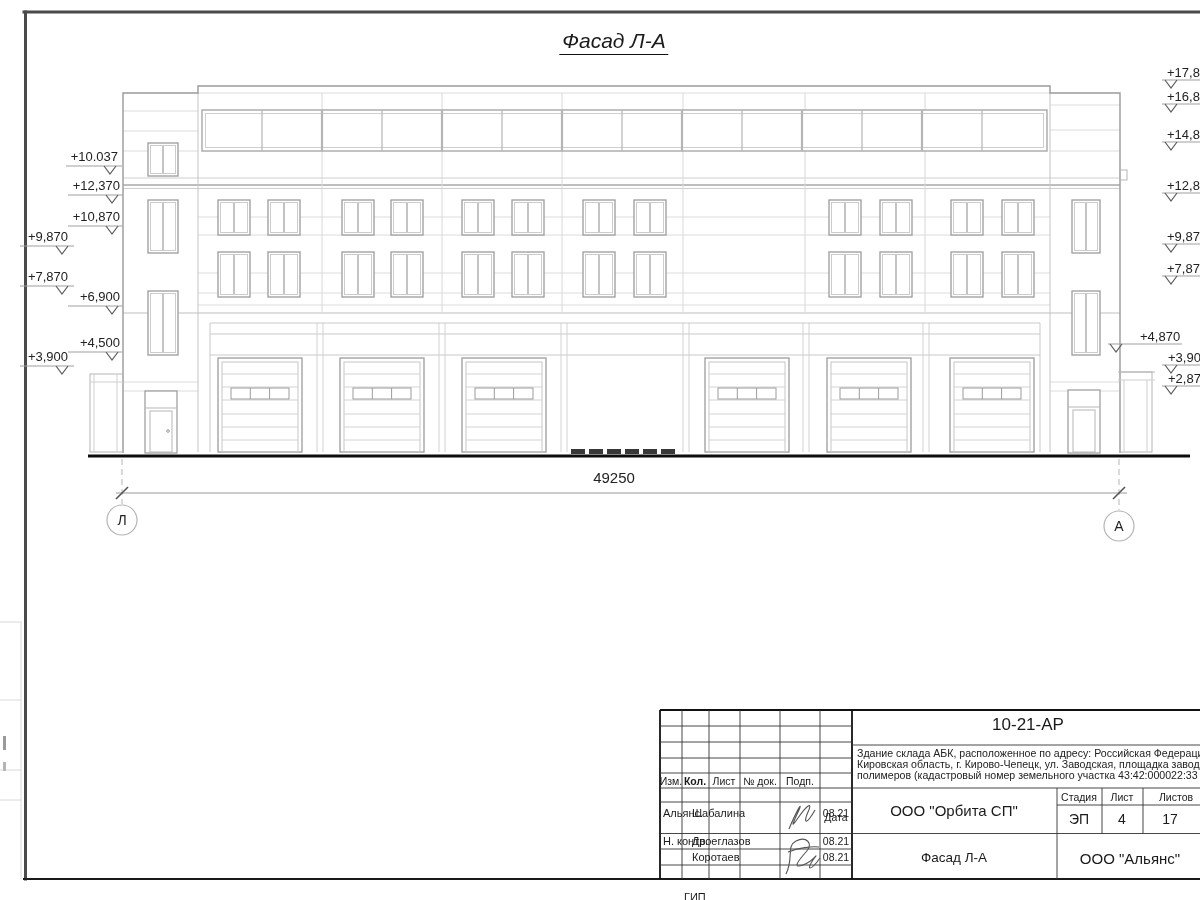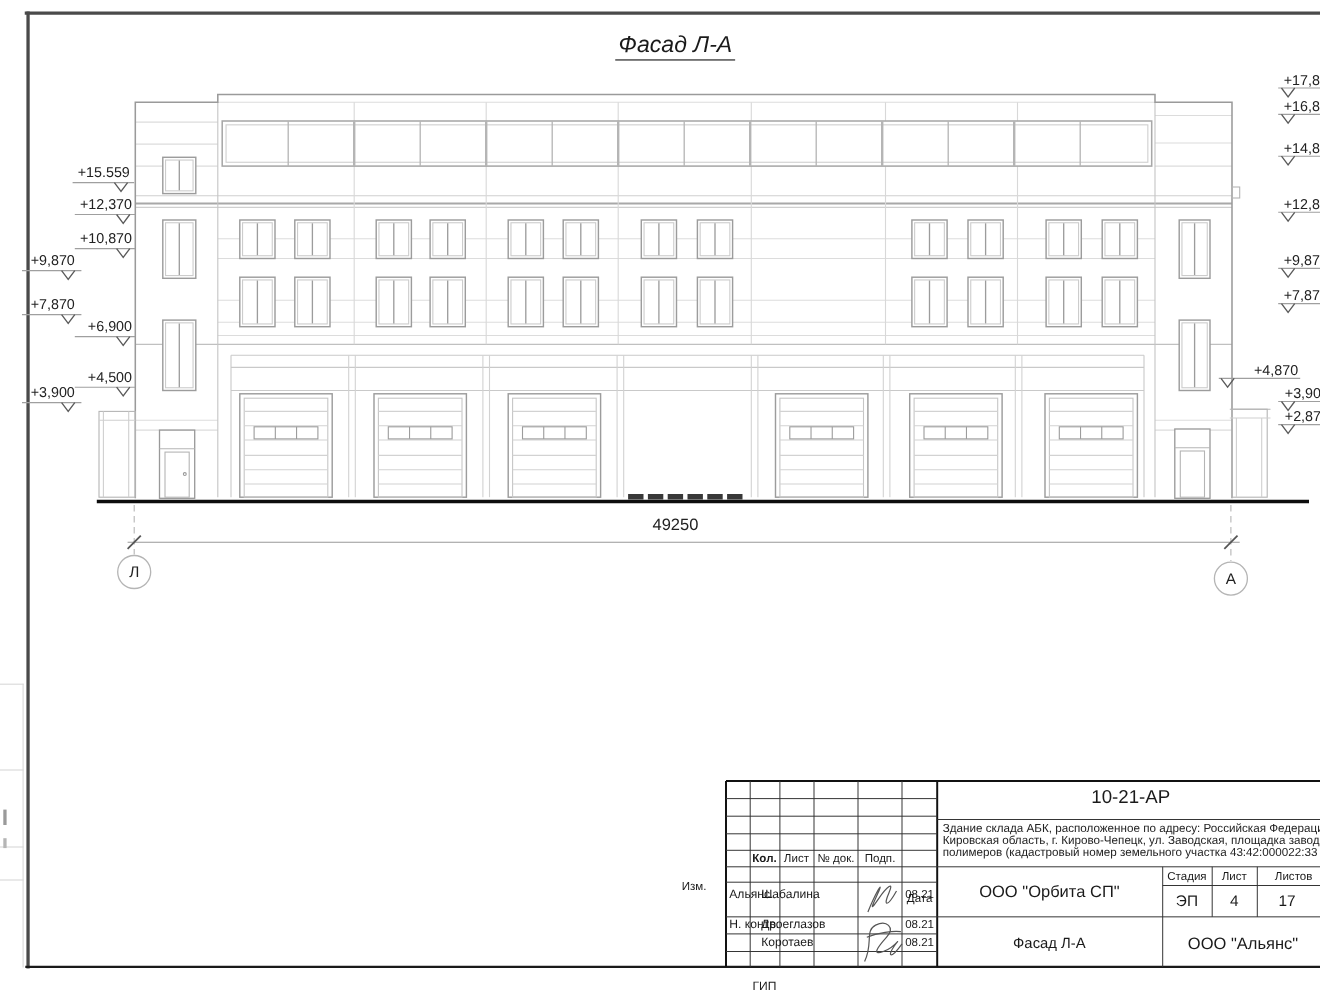--- a/index.html
+++ b/index.html
@@ -467,21 +467,21 @@
   </svg>
 
   <span class="t ttl c" style="left:614px;top:30px;">Фасад Л-А</span>
 
   <span class="t dim c" style="left:614px;top:470px;">49250</span>
 
   <span class="t axis c" style="left:122px;top:513px;">Л</span>
   <span class="t axis c" style="left:1119px;top:519px;">А</span>
 
   <div id="elev-texts">
-      <span class="t elev" style="top: 150px; right: 1082px;">+15.559</span>
+      <span class="t elev" style="top: 150px; right: 1082px;">+10.037</span>
       <span class="t elev" style="top: 179px; right: 1080px;">+12,370</span>
       <span class="t elev" style="top: 210px; right: 1080px;">+10,870</span>
       <span class="t elev" style="top: 230px; right: 1132px;">+9,870</span>
       <span class="t elev" style="top: 270px; right: 1132px;">+7,870</span>
       <span class="t elev" style="top: 290px; right: 1080px;">+6,900</span>
       <span class="t elev" style="top: 336px; right: 1080px;">+4,500</span>
       <span class="t elev" style="top: 350px; right: 1132px;">+3,900</span>
       <span class="t elev" style="top: 66px; left: 1167px;">+17,870</span>
       <span class="t elev" style="top: 90px; left: 1167px;">+16,870</span>
       <span class="t elev" style="top: 128px; left: 1167px;">+14,870</span>
@@ -492,21 +492,21 @@
       <span class="t elev" style="top: 351px; left: 1168px;">+3,900</span>
       <span class="t elev" style="top: 372px; left: 1168px;">+2,870</span>
     </div>
 
   <span class="t tb-code c" style="left:1028px;top:716px;">10-21-АР</span>
   <div class="t tb-desc" style="left:857px;top:748px;">
     <div>Здание склада АБК, расположенное по адресу: Российская Федерация,</div>
     <div>Кировская область, г. Кирово-Чепецк, ул. Заводская, площадка завода</div>
     <div>полимеров (кадастровый номер земельного участка 43:42:000022:33</div>
   </div>
-  <span class="t tb-h c" style="left:631px;top:776px;margin-top:25px;">Изм.</span>
+  <span class="t tb-h c" style="left:671px;top:776px;">Изм.</span>
   <span class="t tb-h c" style="left:695px;top:776px;font-weight:bold;">Кол.</span>
   <span class="t tb-h c" style="left:724px;top:776px;">Лист</span>
   <span class="t tb-h c" style="left:760px;top:776px;">№ док.</span>
   <span class="t tb-h c" style="left:800px;top:776px;">Подп.</span>
   <span class="t tb-h c" style="left:836px;top:812px;">Дата</span>
 
   <span class="t tb-cell" style="left:663px;top:808px;">Альянс.</span>
   <span class="t tb-cell" style="left:692px;top:808px;">Шабалина</span>
   <span class="t tb-h c" style="left:836px;top:808px;">08.21</span>
   <span class="t tb-cell" style="left:663px;top:836px;">Н. контр.</span>

